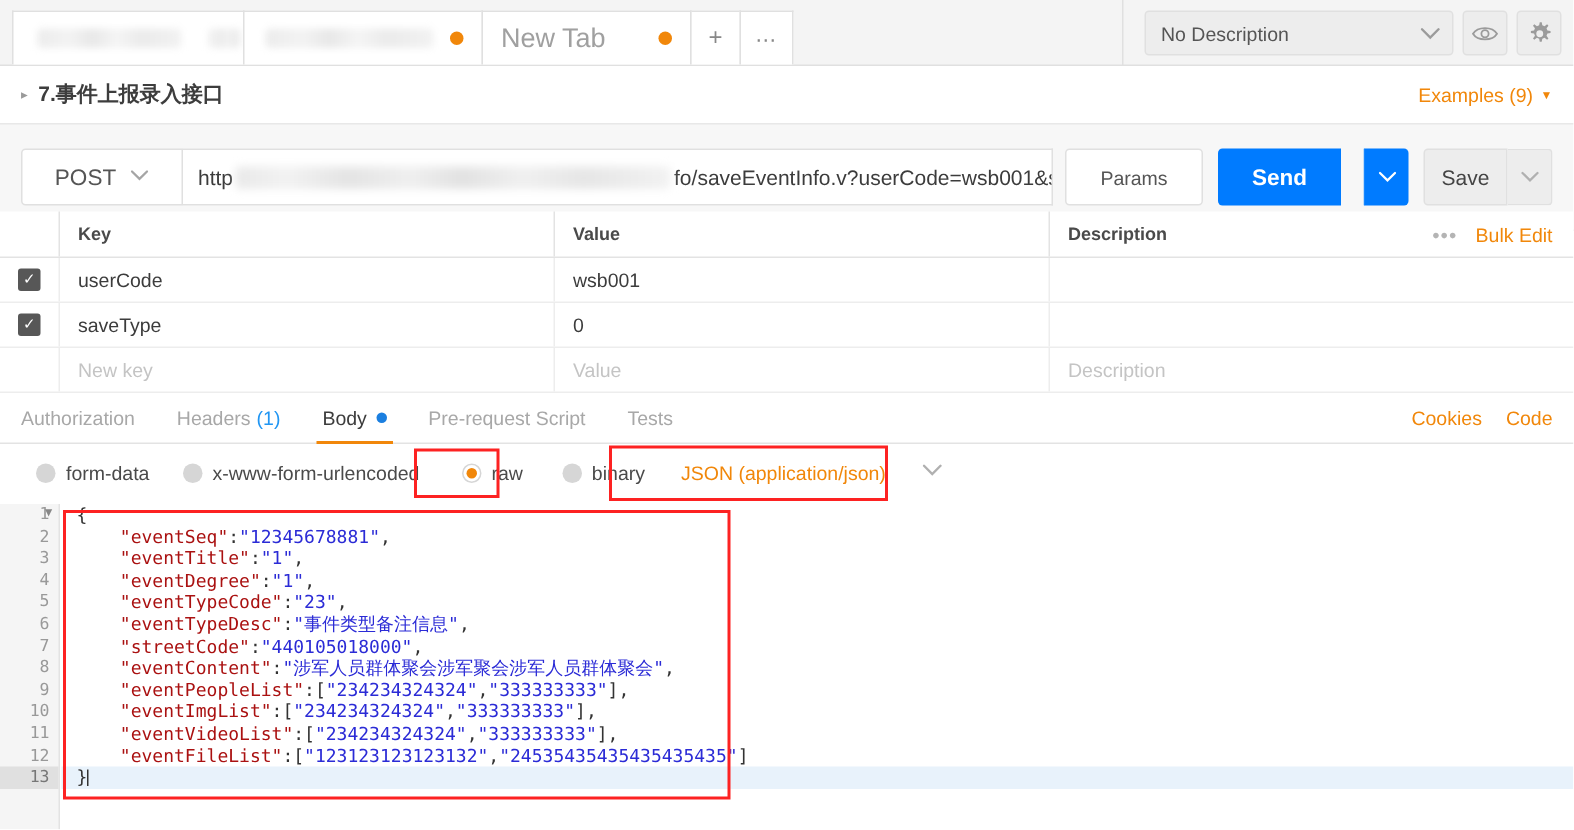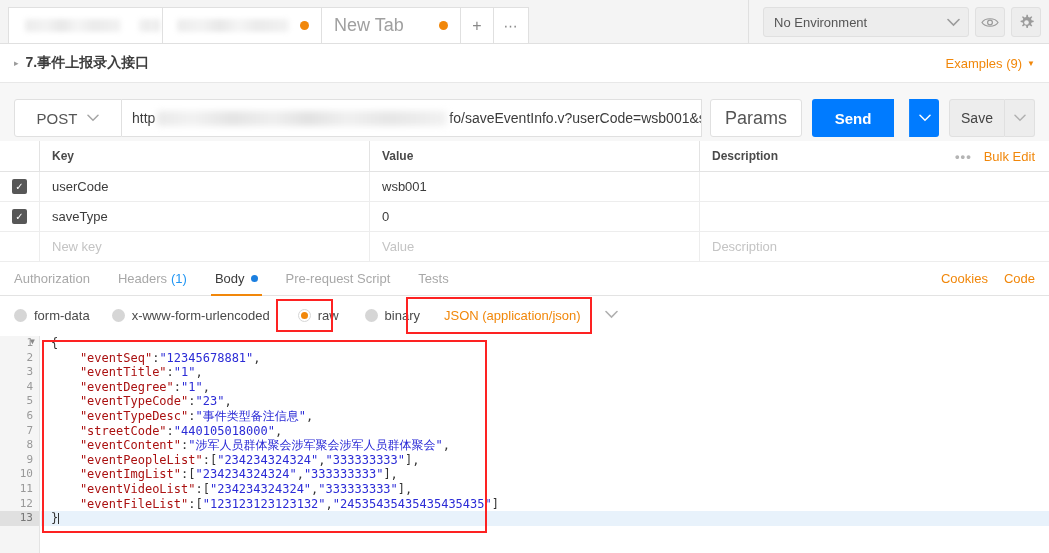--- a/index.html
+++ b/index.html
@@ -114,21 +114,21 @@
   .url-blur {
     height: 15px; width: 290px; margin: 0 2px; flex: none;
     background: linear-gradient(90deg,#e9e9e9 0%,#f2f2f2 12%,#e4e4e4 26%,#efefef 40%,#e2e2e2 52%,#f0f0f0 66%,#e6e6e6 80%,#f2f2f2 100%);
     filter: blur(3px); border-radius: 3px;
   }
   .url-post { font-size: 14px; color: #3c3c3c; white-space: nowrap; }
   .params-btn {
     width: 92px; height: 38px; background: #fff; border: 1px solid #e0e0e0;
     border-radius: 3px; margin-left: 8px;
     display: flex; align-items: center; justify-content: center;
-    font-size: 18px; color: #555;
+    font-size: 13px; color: #555;
   }
   .send-group { display: flex; margin-left: 10px; gap: 15px; }
   .send-btn {
     width: 82px; height: 38px; background: #007bff; border: none;
     border-radius: 3px 0 0 3px; color: #fff; font-size: 15px; font-weight: bold;
     display: flex; align-items: center; justify-content: center;
   }
   .send-caret {
     width: 30px; height: 38px; background: #007bff; border-radius: 0 3px 3px 0;
     border-left: 1px solid #1787ff;
@@ -191,21 +191,21 @@
     height: 2px; background: #f1870a;
   }
   .btab .cnt { color: #2196f3; margin-left: 4px; }
   .btab .bdot { width: 7px; height: 7px; border-radius: 50%; background: #1b7fe0; margin-left: 6px; }
   .right-links { margin-left: auto; display: flex; gap: 16px; }
   .right-links span { color: #f1870a; font-size: 13px; }
 
   
   .bodytype {
     position: absolute; left: 0; top: 296px; width: 1049px; height: 38px;
-    display: flex; align-items: center; padding: 0 14px; background: #fff;
+    display: flex; align-items: center; padding: 0 24px; background: #fff;
   }
   .radio-item { display: flex; align-items: center; gap: 7px; margin-right: 22px; font-size: 13px; color: #4a4a4a; }
   .radio {
     width: 13px; height: 13px; border-radius: 50%; background: #d6d6d6;
     display: flex; align-items: center; justify-content: center;
   }
   .radio.sel { background: #fff; border: 1px solid #d6d6d6; }
   .radio.sel::after { content: ""; width: 7px; height: 7px; border-radius: 50%; background: #f1870a; }
   .json-type {
     display: flex; align-items: center; gap: 24px;
@@ -265,21 +265,21 @@
       </div>
       <div class="tab third">
         <span class="tab-label">New Tab</span>
         <div class="dot-unsaved"></div>
       </div>
       <div class="tab-plus">+</div>
       <div class="tab-more">⋯</div>
     </div>
     <div class="tabbar-right">
       <div class="env-select">
-        <span>No Environment</span>
+        <span>No Description</span>
         <span class="chev">
           <svg width="13" height="9" viewBox="0 0 13 9">
               <path d="M1 1.5 L6.5 7 L12 1.5" stroke="#9b9b9b" stroke-width="1.6" fill="none" stroke-linecap="round"></path>
             </svg>
         </span>
       </div>
       <div class="icon-btn">
         <svg width="18" height="13" viewBox="0 0 18 13">
           <path d="M1 6.5 C4 1.5, 14 1.5, 17 6.5 C14 11.5, 4 11.5, 1 6.5 Z" fill="none" stroke="#9b9b9b" stroke-width="1.2"></path>
           <circle cx="9" cy="6.5" r="2.4" fill="none" stroke="#9b9b9b" stroke-width="1.2"></circle>

